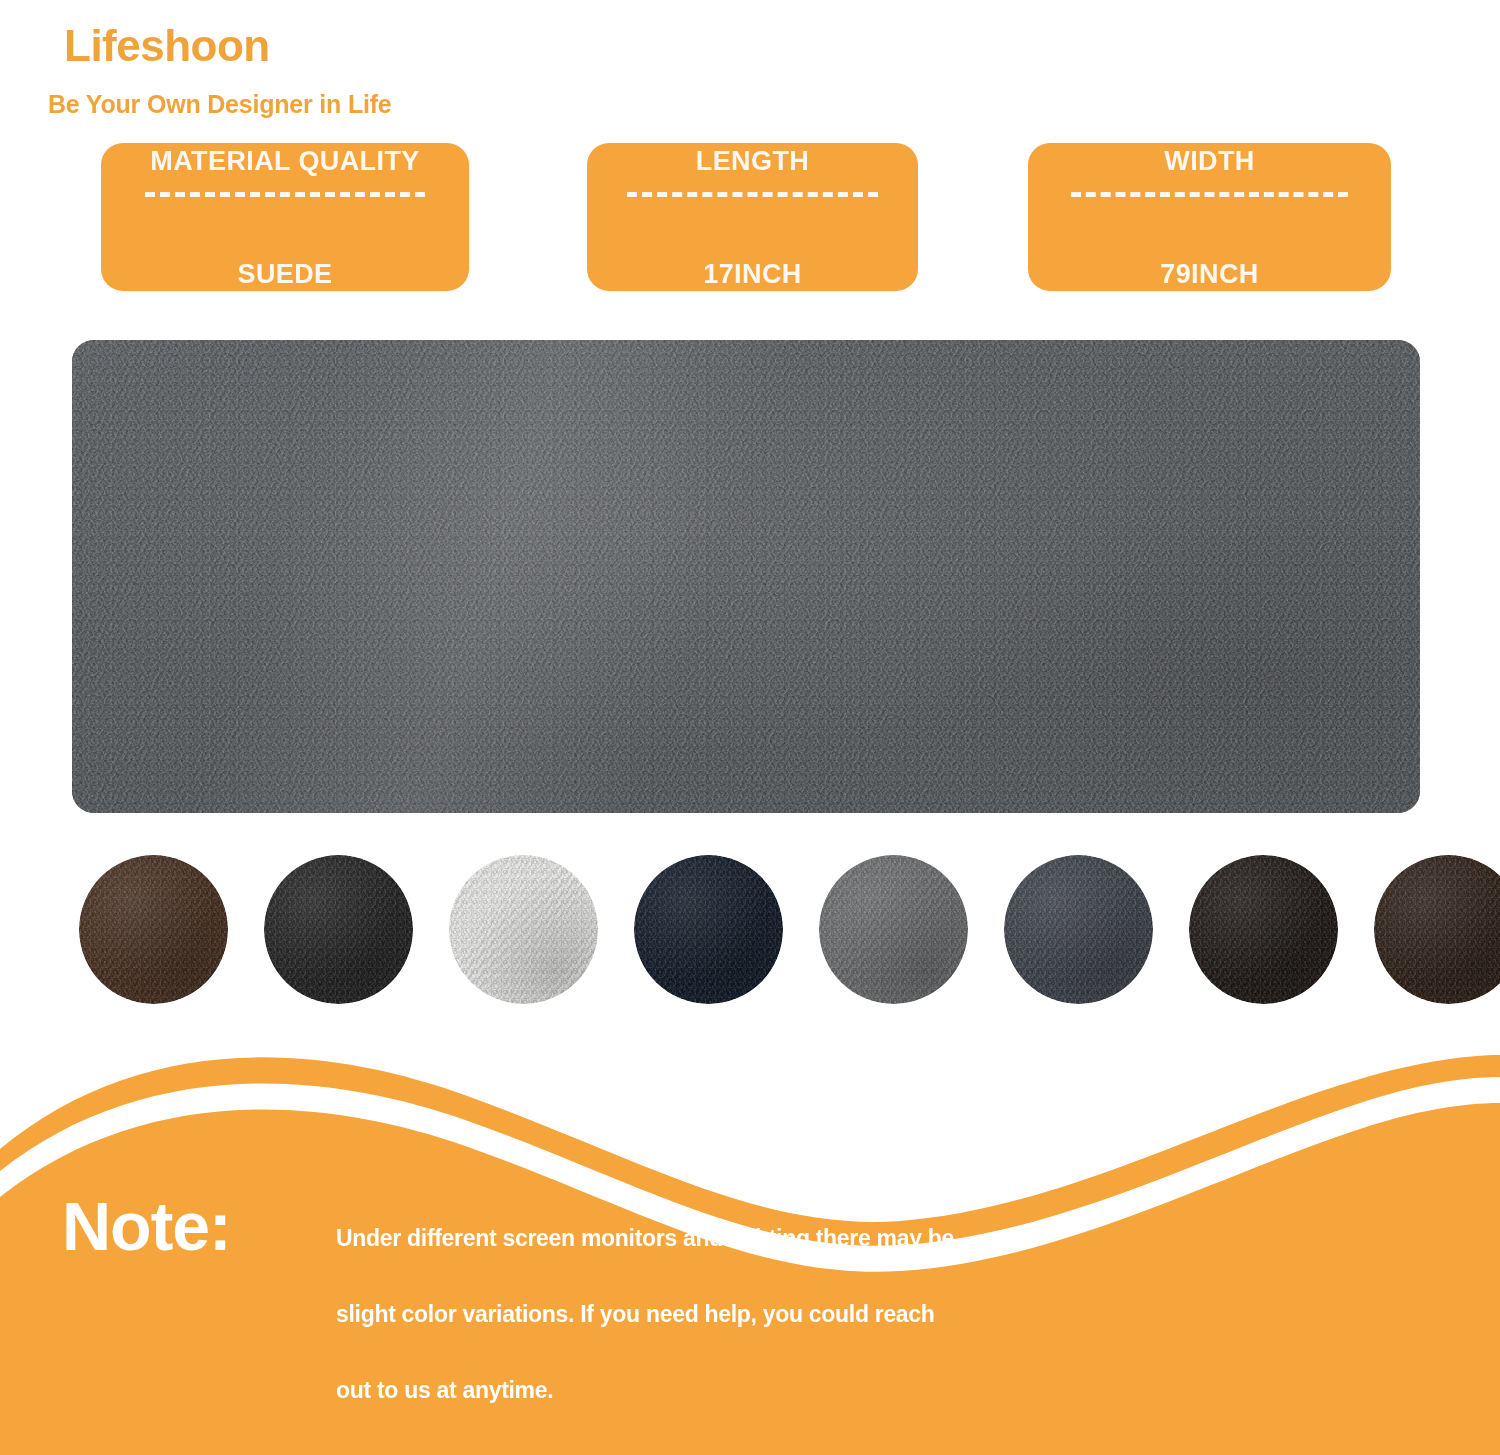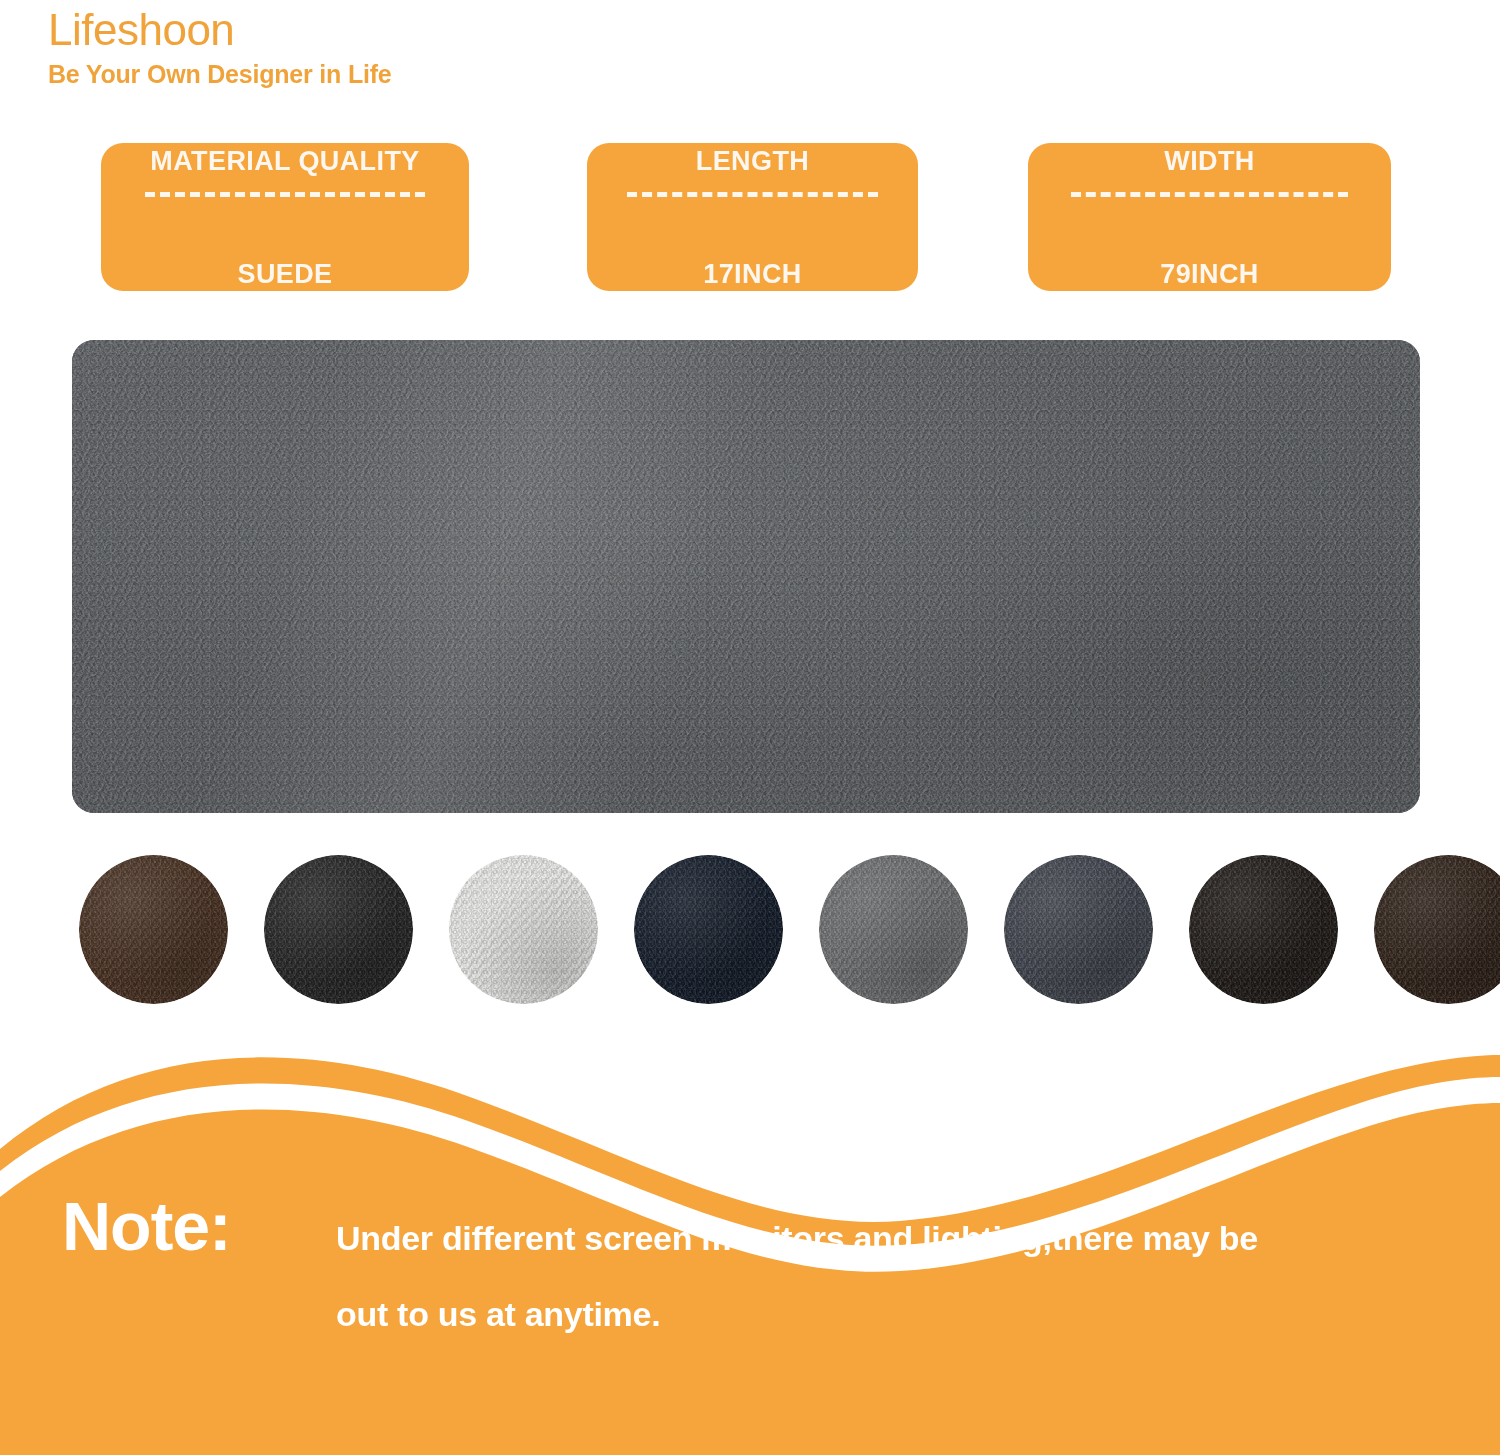--- a/index.html
+++ b/index.html
@@ -19,24 +19,24 @@
   
   #brand-header {
     position: absolute;
     left: 48px;
     top: 4px;
     width: 900px;
   }
   #brand-name {
     color: #f0a33a;
     font-size: 44px;
-    font-weight: normal;
+    font-weight: bold;
     letter-spacing: -0.5px;
     line-height: 52px;
-    margin: 0;
+    margin: 16px;
     font-family: "Liberation Sans", sans-serif;
   }
   #brand-tagline {
     color: #f0a33a;
     font-size: 25px;
     font-weight: bold;
     line-height: 32px;
     margin: 2px 0 0 0;
     letter-spacing: -0.2px;
   }
@@ -209,21 +209,21 @@
     letter-spacing: -1px;
   }
   #note-body {
     position: absolute;
     left: 336px;
     top: 155px;
     width: 1120px;
   }
   .note-line {
     color: #ffffff;
-    font-size: 34px;
+    font-size: 23px;
     font-weight: bold;
     line-height: 76px;
     letter-spacing: -0.3px;
     white-space: nowrap;
   }
 </style>
 </head>
 <body style="background: rgb(255, 255, 255);">
 
 <div id="brand-header">
@@ -309,17 +309,18 @@
 
     <path fill="#f5a53c" d="M0,104 C130,-4 300,-10 470,52 C640,114 760,186 900,176 C1060,164 1220,74 1360,34 C1420,16 1470,10 1500,10 L1500,32 C1462,32 1414,40 1360,58 C1218,104 1062,190 900,200 C754,209 636,136 468,76 C304,18 132,22 0,126 Z"></path>
 
     <path fill="#f5a53c" d="M0,152 C132,48 304,44 468,102 C636,162 754,235 900,226 C1062,216 1218,130 1360,84 C1414,66 1462,58 1500,58 L1500,410 L0,410 Z"></path>
   </svg>
 
   <div id="note-content">
     <div id="note-label" style="color: rgb(255, 255, 255);">Note:</div>
     <div id="note-body">
       <div class="note-line" style="color: rgb(255, 255, 255);">Under different screen monitors and lighting,there may be</div>
+      <div class="note-line" style="color: rgb(255, 255, 255);">slight color variations. If you need help, you could reach</div>
       <div class="note-line" style="color: rgb(255, 255, 255);">out to us at anytime.</div>
     </div>
   </div>
 
 </div>
 
 </body></html>

